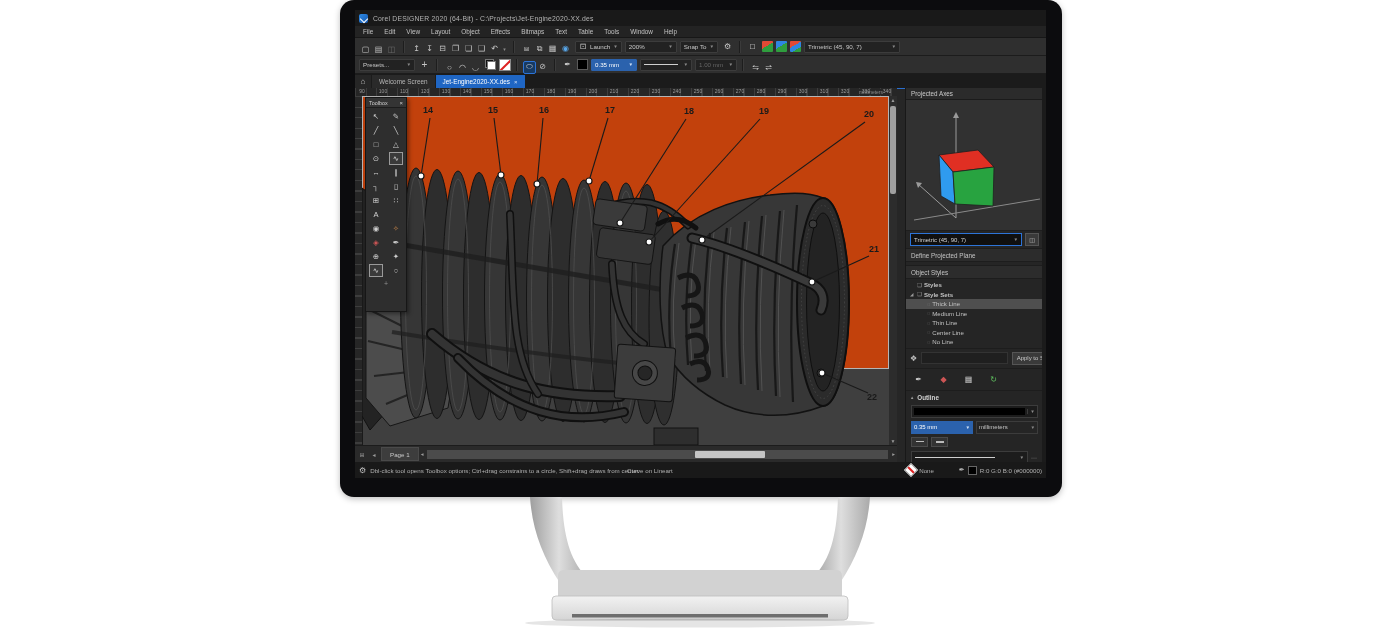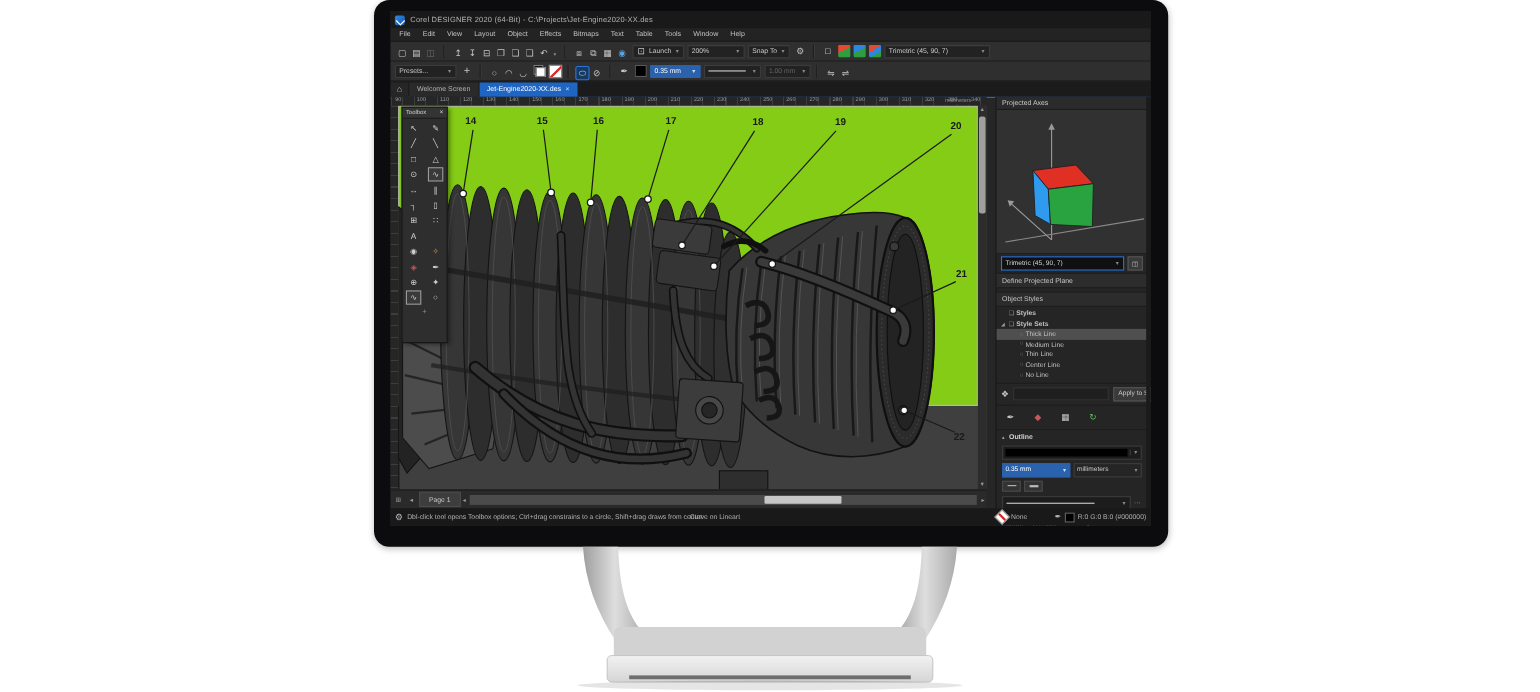--- a/index.html
+++ b/index.html
@@ -48,21 +48,21 @@
   
   .leftcol{position:absolute;left:0;top:78px;width:542px;height:374px}
   .ruler{position:absolute;left:0;top:0;width:542px;height:8px;background:#262626;border-bottom:1px solid #1a1a1a;
     background-image:repeating-linear-gradient(90deg,#3d3d3d 0 1px,transparent 1px 10.5px)}
   .rlab{position:absolute;top:0;font-size:5px;color:#9a9a9a;transform:translateX(-50%)}
   .runit{position:absolute;right:12px;top:1px;font-size:5px;color:#8a8a8a;background:#262626;padding:0 2px}
   
   .canvas{position:absolute;left:0;top:8px;width:542px;height:349px;background:#3f3f3f;overflow:hidden}
   .vruler{position:absolute;left:0;top:0;width:7px;height:349px;background:#262626;border-right:1px solid #1a1a1a;
     background-image:repeating-linear-gradient(180deg,#3d3d3d 0 1px,transparent 1px 10.5px)}
-  .page{position:absolute;left:7px;top:0;width:527px;height:273px;background:#84cc16;box-shadow:inset 0 0 0 1px #b5b5b5}
+  .page{position:absolute;left:7px;top:0;width:527px;height:273px;background:#c2410c;box-shadow:inset 0 0 0 1px #b5b5b5}
   .vscroll{position:absolute;right:0;top:0;width:8px;height:349px;background:#2c2c2c}
   .vthumb{position:absolute;left:1px;top:10px;width:6px;height:88px;background:#9f9f9f;border-radius:2px}
   .vsbtn{position:absolute;left:0;width:8px;height:8px;color:#9a9a9a;font-size:5px;display:flex;align-items:center;justify-content:center}
   
   .toolbox{position:absolute;left:10px;top:1px;width:40px;height:213px;background:#2e2e2e;border:1px solid #161616;box-shadow:2px 2px 4px rgba(0,0,0,.4)}
   .tbhead{height:9px;display:flex;align-items:center;justify-content:space-between;padding:0 3px;background:#343434;border-bottom:1px solid #1c1c1c}
   .tbtitle{font-size:5.4px;color:#cfcfcf}
   .tbclose{font-size:6px;color:#cfcfcf}
   .toolgrid{display:grid;grid-template-columns:repeat(2,1fr);justify-items:center;row-gap:1px;padding-top:2px}
   .tool{width:14px;height:13px;display:flex;align-items:center;justify-content:center;font-size:7.5px;color:#d0d0d0}

